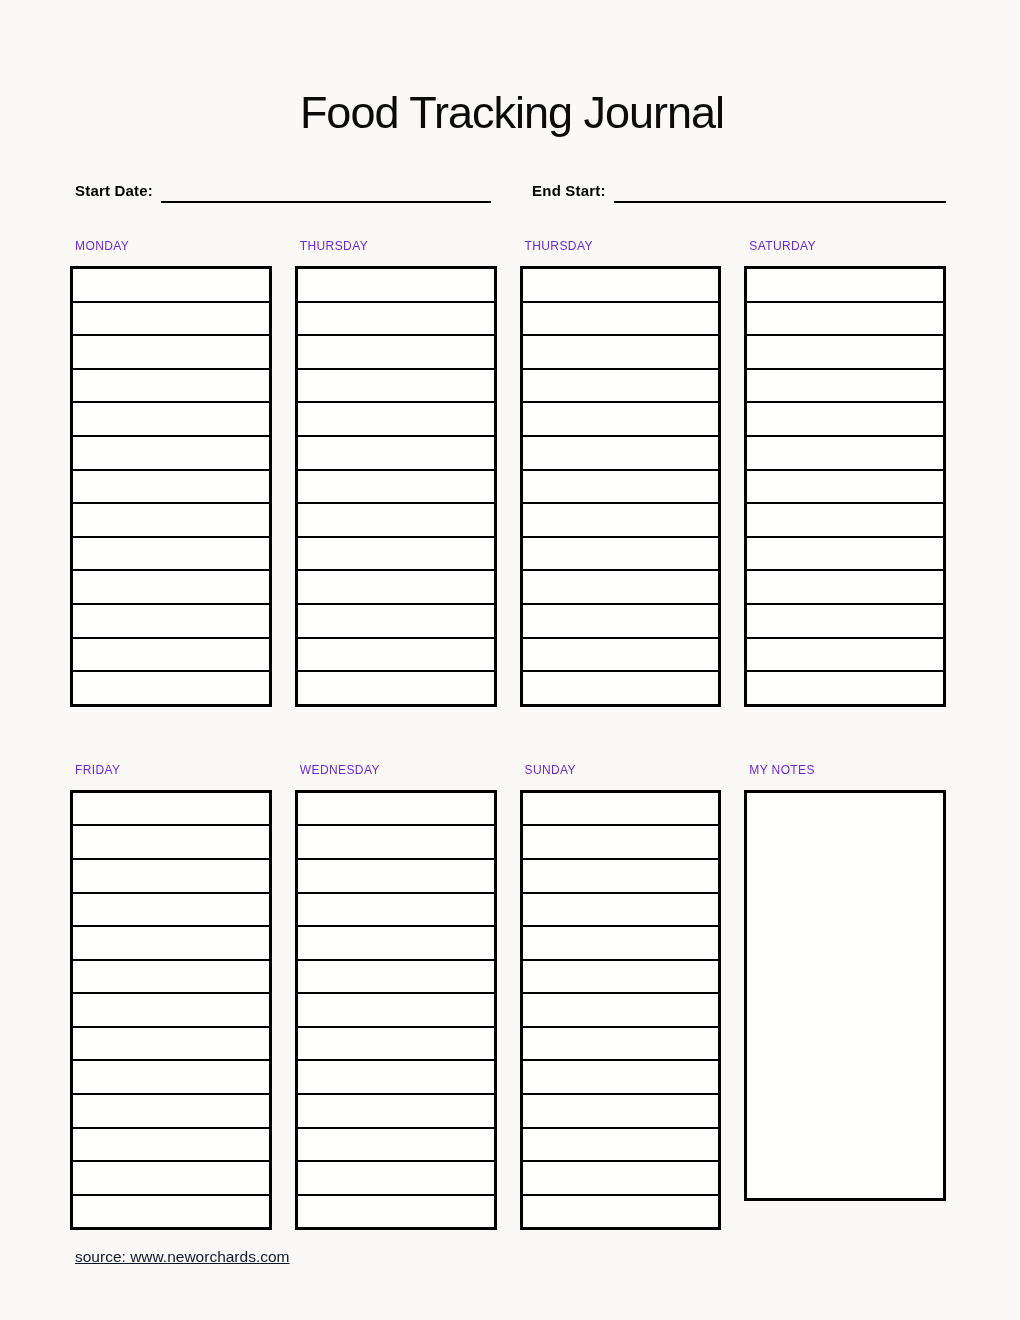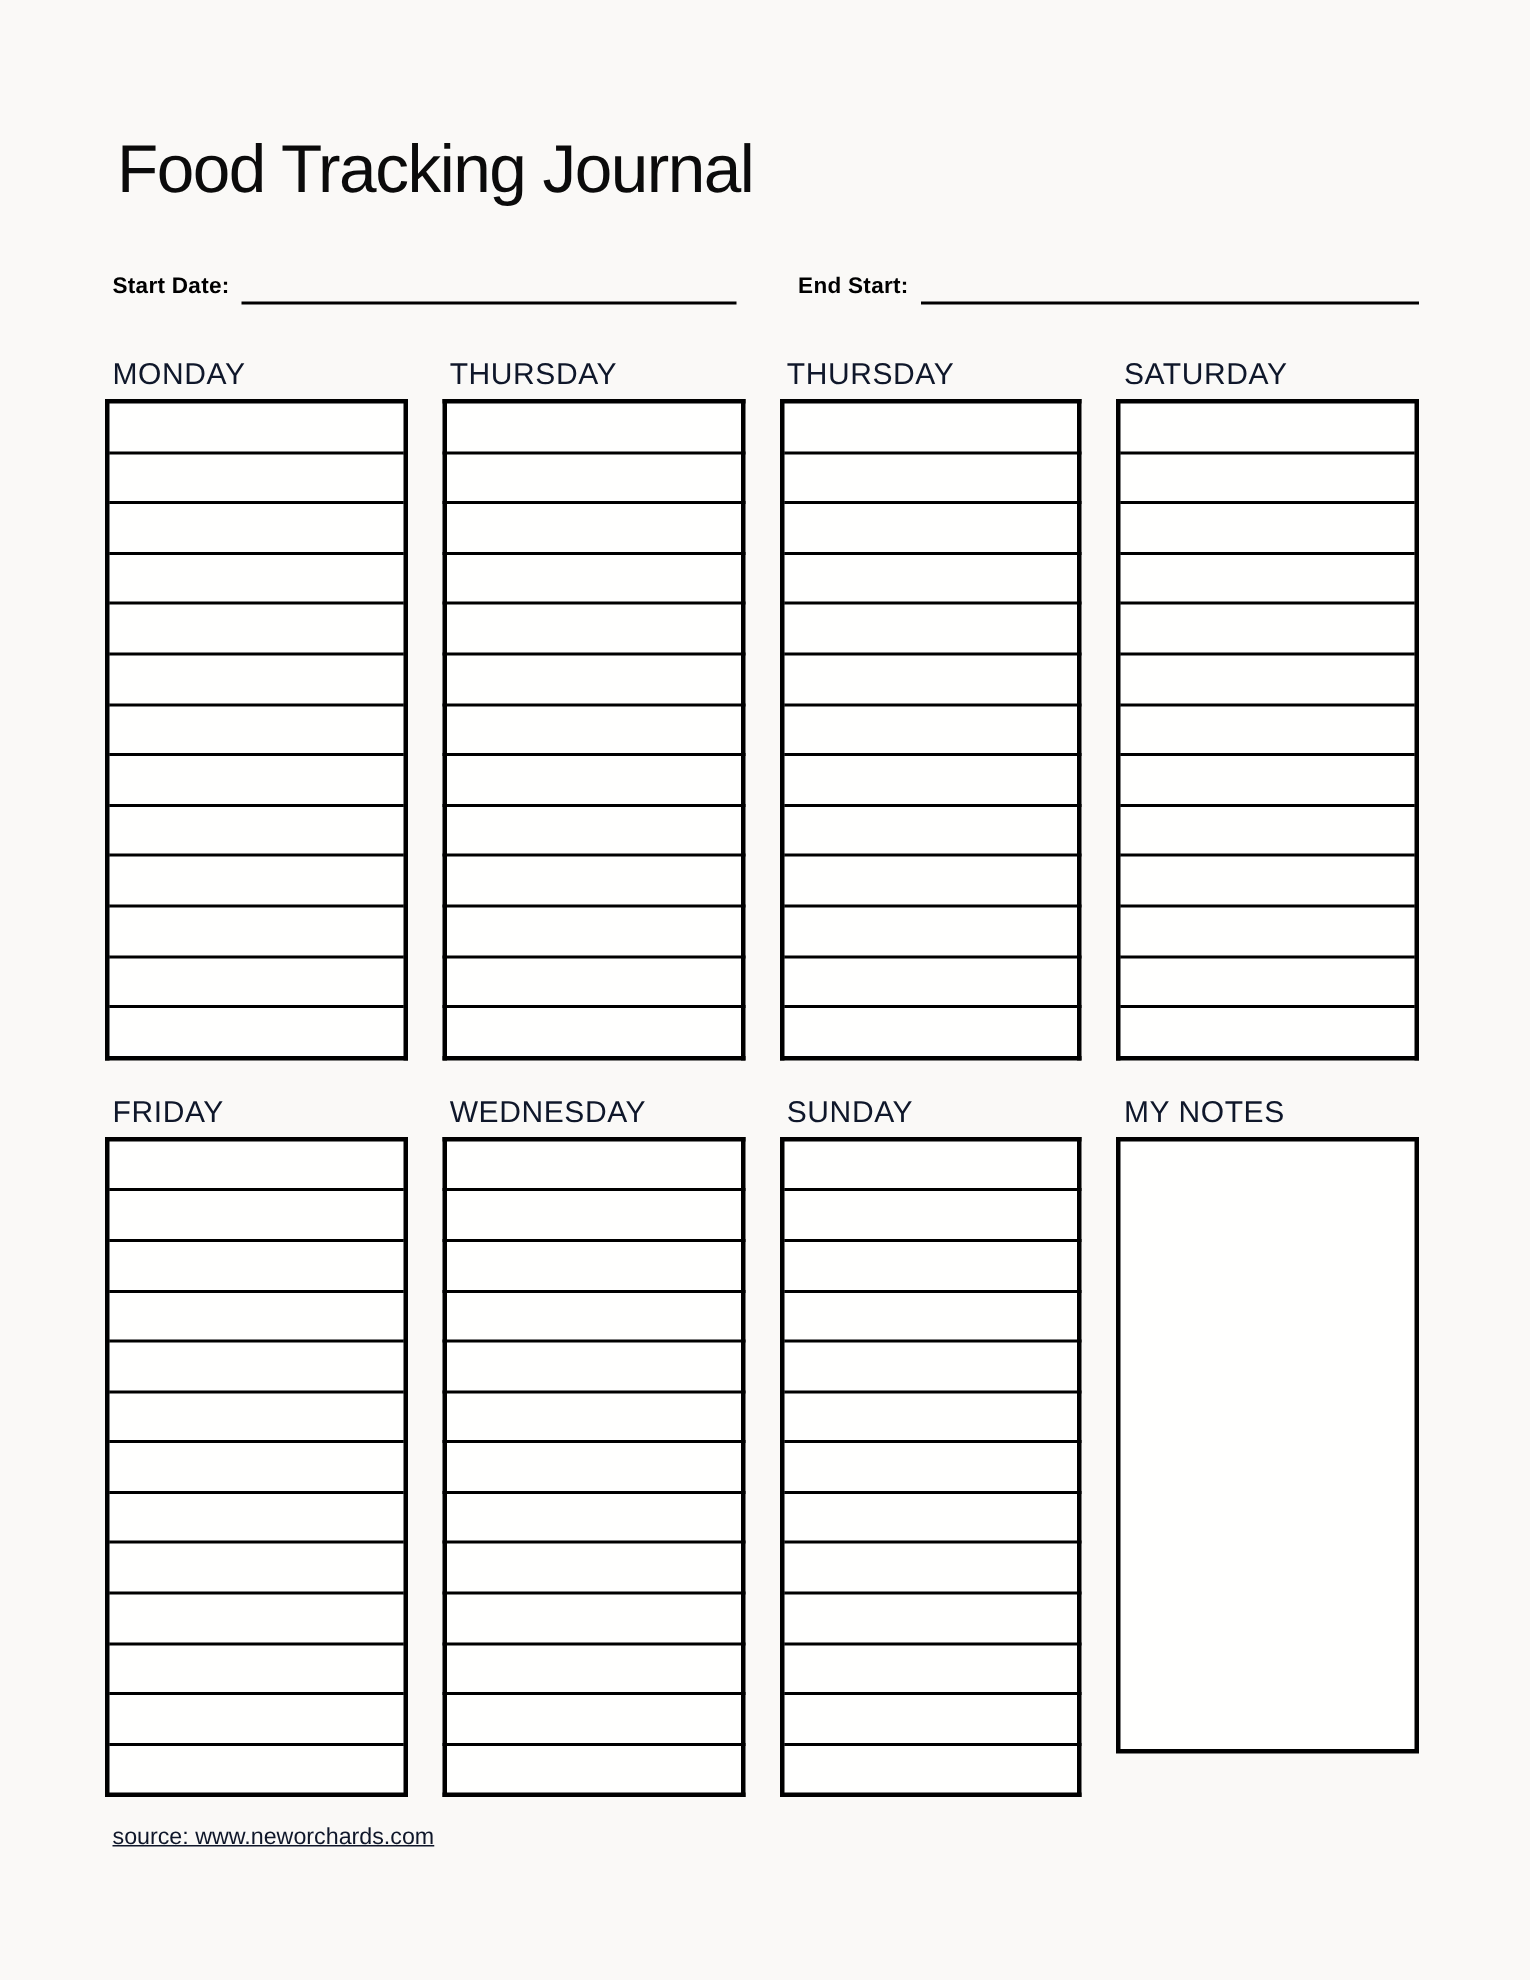--- a/index.html
+++ b/index.html
@@ -22,20 +22,21 @@
   }
   .doc-title {
     margin: 0;
     margin-top: 90px;
     margin-left: 8px;
     font-size: 45px;
     font-weight: 500;
     letter-spacing: -1px;
     line-height: 1.0;
     color: #0b0b0b;
+    text-align: center;
   }
   .date-row {
     display: flex;
     align-items: flex-end;
     margin-top: 42px;
     margin-left: 5px;
     gap: 11px;
   }
   .date-field {
     display: flex;
@@ -55,26 +56,26 @@
   .date-field.start .field-line { width: 330px; margin-left: 8px; }
   .date-field.end { margin-left: 30px; flex: 1; }
   .date-field.end .field-line { flex: 1; margin-left: 8px; }
 
   .week-grid {
     display: grid;
     grid-template-columns: repeat(4, 1fr);
     column-gap: 23px;
   }
   .week-grid.top { margin-top: 36px; }
-  .week-grid.bottom { margin-top: 24px; }
+  .week-grid.bottom { margin-top: 56px; }
 
   .day-label {
-    font-size: 20px;
+    font-size: 12px;
     letter-spacing: 0.4px;
-    color: #0f172a;
+    color: #6d28d9;
     margin-left: 5px;
     margin-bottom: 8px;
     height: 19px;
   }
   table.day-table {
     width: 100%;
     border-collapse: collapse;
     background: #fffffe;
   }
   table.day-table, table.day-table td {

